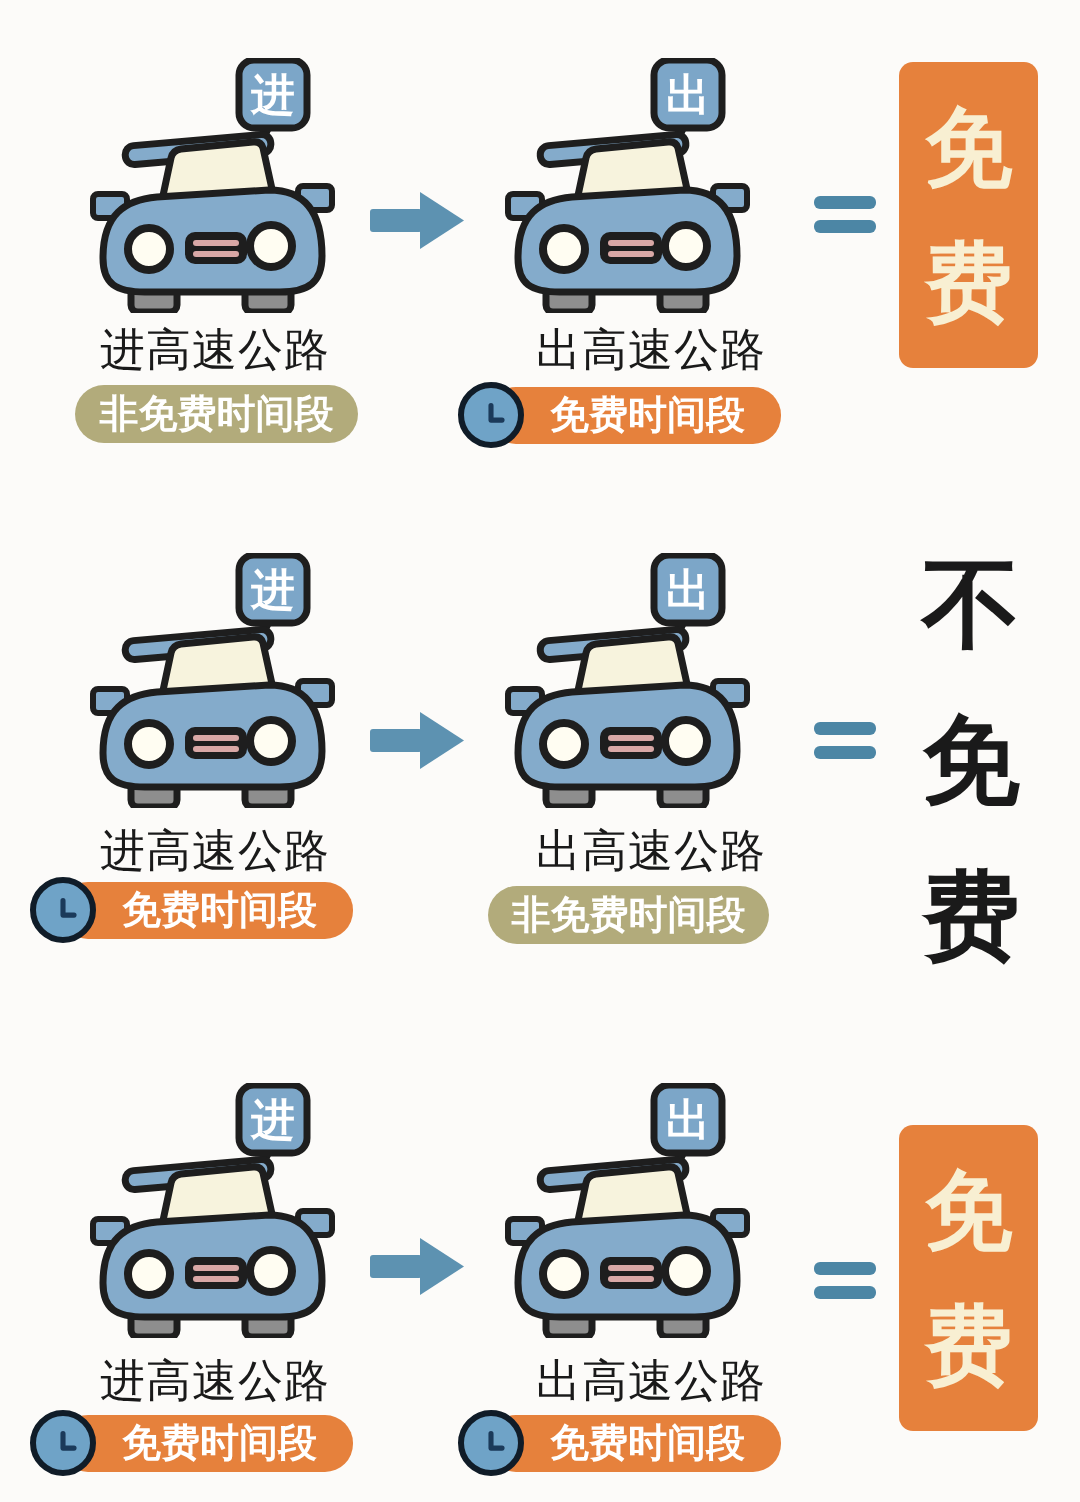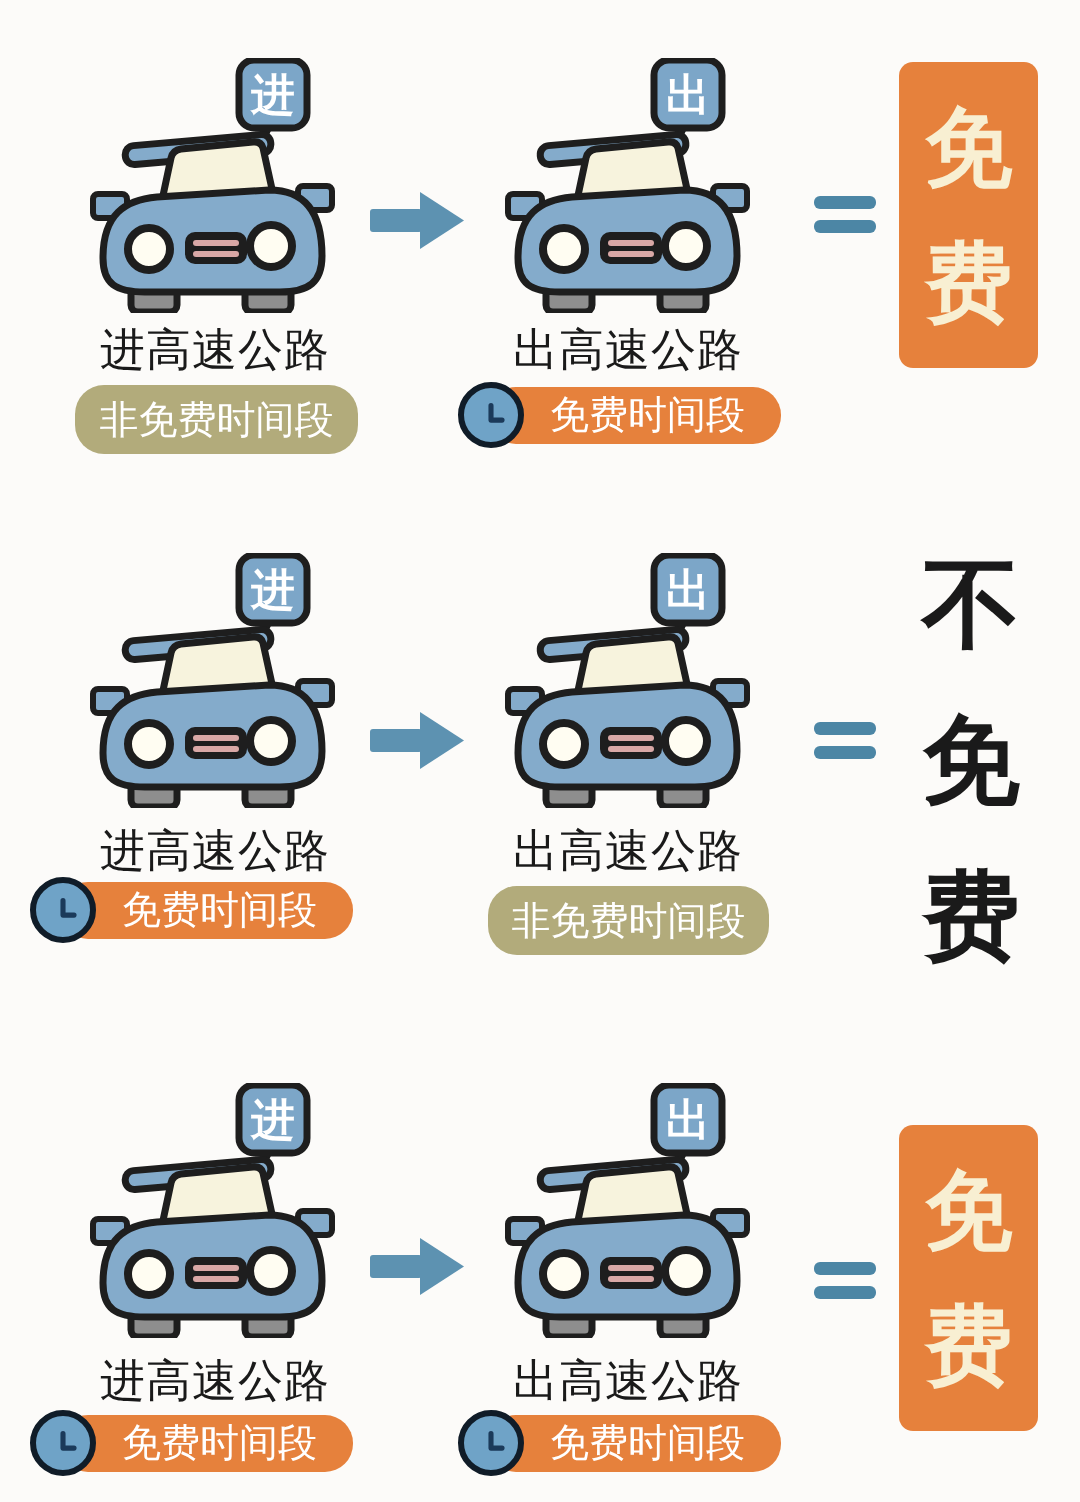--- a/index.html
+++ b/index.html
@@ -24,44 +24,44 @@
 
   .car-block{position:absolute;top:0;width:255px;height:255px;display:block}
   .entry-car{left:85px}
   .exit-car{left:500px}
 
   .car-label{
     position:absolute;top:262px;width:310px;text-align:center;
     font-size:45px;font-weight:400;color:var(--text_black);letter-spacing:1px;white-space:nowrap;
   }
   .entry-label{left:60px}
-  .exit-label{left:473px}
+  .exit-label{left:496px}
   #row2 .car-label,#row3 .car-label{top:268px}
 
   .pill-khaki{
-    position:absolute;top:327px;height:69px;border-radius:29px;background:var(--khaki);
-    color:var(--badge_text);font-size:39px;font-weight:400;
+    position:absolute;top:327px;height:58px;border-radius:29px;background:var(--khaki);
+    color:var(--badge_text);font-size:39px;font-weight:700;
     display:flex;align-items:center;justify-content:center;white-space:nowrap;
   }
   .pill-khaki.entry-pos{left:75px;width:283px}
   .pill-khaki.exit-pos{left:488px;width:281px}
   #row2 .pill-khaki{top:333px}
 
   .time-badge{position:absolute;top:324px;display:flex;align-items:center}
   .time-badge.entry-pos{left:30px}
   .time-badge.exit-pos{left:458px}
   #row3 .time-badge{top:327px}
   .clock{
     flex:none;width:66px;height:66px;border-radius:50%;background:var(--clock_face);
     border:6px solid var(--clock_border);display:flex;align-items:center;justify-content:center;
     position:relative;z-index:2;
   }
   .time-pill{
     margin-left:-36px;height:57px;border-radius:28px;background:var(--accent_orange);
-    color:var(--badge_text);font-size:39px;font-weight:400;
+    color:var(--badge_text);font-size:39px;font-weight:700;
     display:flex;align-items:center;padding:0 36px 0 62px;white-space:nowrap;
   }
 
   .arrow{position:absolute;left:370px;top:132px;width:96px;height:60px;fill:var(--arrow_blue)}
   #row2 .arrow{top:157px}
   #row3 .arrow{top:153px}
 
   .equal{position:absolute;left:814px;top:138px;display:flex;flex-direction:column;gap:11px}
   #row2 .equal{top:169px}
   #row3 .equal{top:179px}

